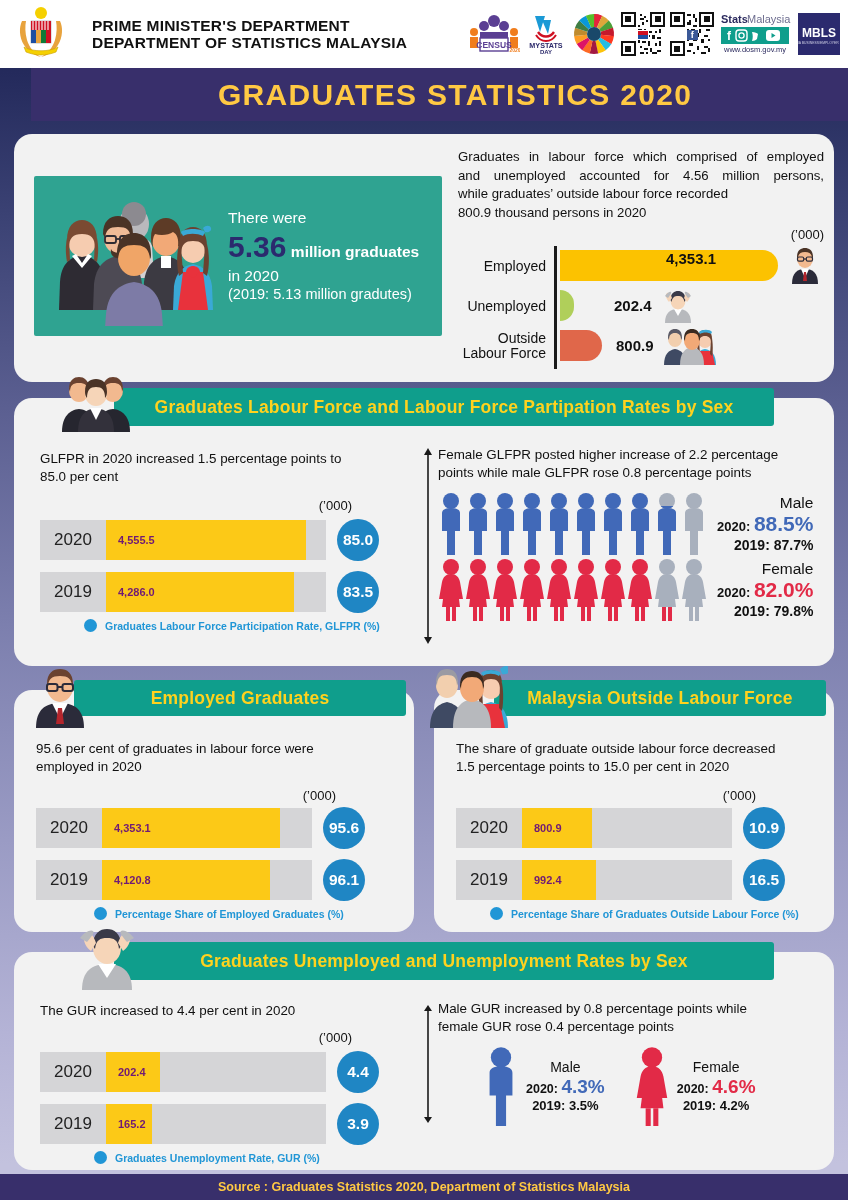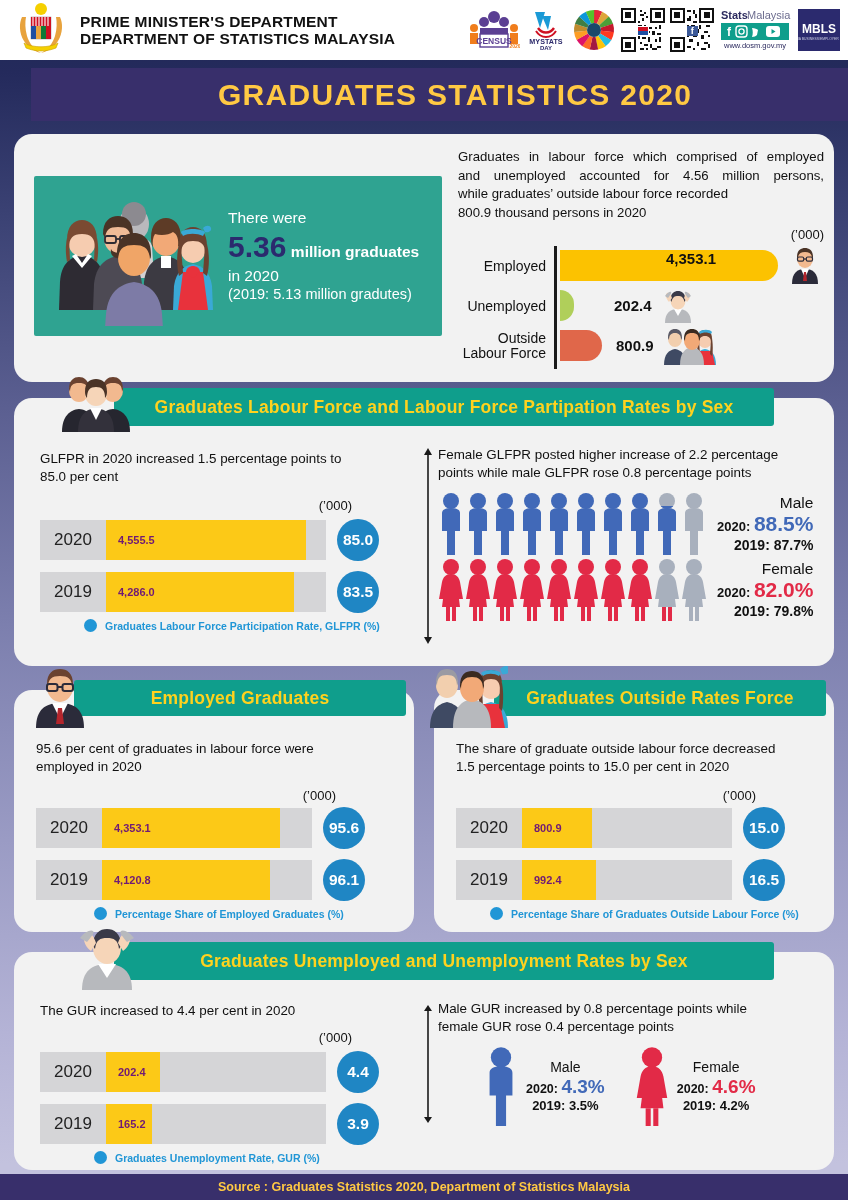--- a/index.html
+++ b/index.html
@@ -21,22 +21,22 @@
       #7c7fae 52%,
       #9a9bc4 70%,
       #b4b3d6 86%,
       #c3c2de 97%,
       #c3c2de 100%);
     overflow: hidden;
   }
 
   
   .topbar {
-    position: absolute; left: 0; top: 0; width: 848px; height: 60px;
-    background: #ffffff; display: flex; align-items: center;
+    position: absolute; left: 0; top: 0; width: 848px; height: 68px;
+    background: #ffffff; display: flex; align-items: center; gap: 12px;
   }
   .crest { width: 54px; height: 58px; margin-left: 14px; position: relative; flex: none; }
   .crest svg { width: 100%; height: 100%; display: block; }
   .dept-names { margin-left: 12px; line-height: 1.12; }
   .dept-names div {
     font-size: 15.5px; font-weight: bold; color: #111; letter-spacing: .2px;
     font-family: "Liberation Sans", sans-serif;
   }
   .logos { margin-left: auto; margin-right: 8px; display: flex; align-items: center; gap: 5px; }
   .logo { height: 46px; display: flex; align-items: center; justify-content: center; }
@@ -795,21 +795,21 @@
       </div>
       <div class="legend" style="margin-left:58px;margin-top:6px;">
         <span class="dot"></span>
         <span class="lt">Percentage Share of Employed Graduates (%)</span>
       </div>
     </div>
   </div>
 
   <div class="card" id="card-outside">
     <div class="sec-head" style="left:60px; top:-10px; width:332px; height:36px;">
-      <span class="st">Graduates Outside Rates Force</span>
+      <span class="st">Malaysia Outside Labour Force</span>
     </div>
     <div class="sec-icon" style="left:-4px; top:-24px;">
       <svg width="78" height="62" viewBox="0 0 78 62">
         <path d="M0 62c0-18 8-24 17-26 9 2 17 8 17 26z" fill="#3f4a63"></path>
         <ellipse cx="17" cy="19" rx="11" ry="13" fill="#f2cfae"></ellipse>
         <path d="M6 17c0-11 5-14 11-14s11 3 11 14l-1 3c0-8-3-11-10-11s-10 3-10 11z" fill="#9a9aa3"></path>
         <path d="M44 62c0-18 8-24 17-26 9 2 17 8 17 26z" fill="#3aa9d6"></path>
         <path d="M53 38h17l5 24H48z" fill="#e8323c"></path>
         <ellipse cx="61" cy="20" rx="11" ry="13" fill="#f6ccb0"></ellipse>
         <path d="M50 18c0-11 5-14 11-14s11 3 11 14c0 4-1 6-2 6 0-8-3-11-9-11s-9 3-9 11c-1 0-2-2-2-6z" fill="#6b4230"></path>
@@ -829,21 +829,21 @@
       </div>
       <div class="unit-lab" style="margin-top:12px;width:300px;">(’000)</div>
 
       <div class="yearbar" style="margin-top:4px;">
         <div class="yb-track" style="width:276px;">
           <div class="yb-year">2020</div>
           <div class="yb-fill" style="width:70px;">
             <span class="yb-num">800.9</span>
           </div>
         </div>
-        <div class="yb-circle">15.0</div>
+        <div class="yb-circle">10.9</div>
       </div>
       <div class="yearbar" style="margin-top:10px;">
         <div class="yb-track" style="width:276px;">
           <div class="yb-year">2019</div>
           <div class="yb-fill" style="width:74px;">
             <span class="yb-num">992.4</span>
           </div>
         </div>
         <div class="yb-circle">16.5</div>
       </div>

